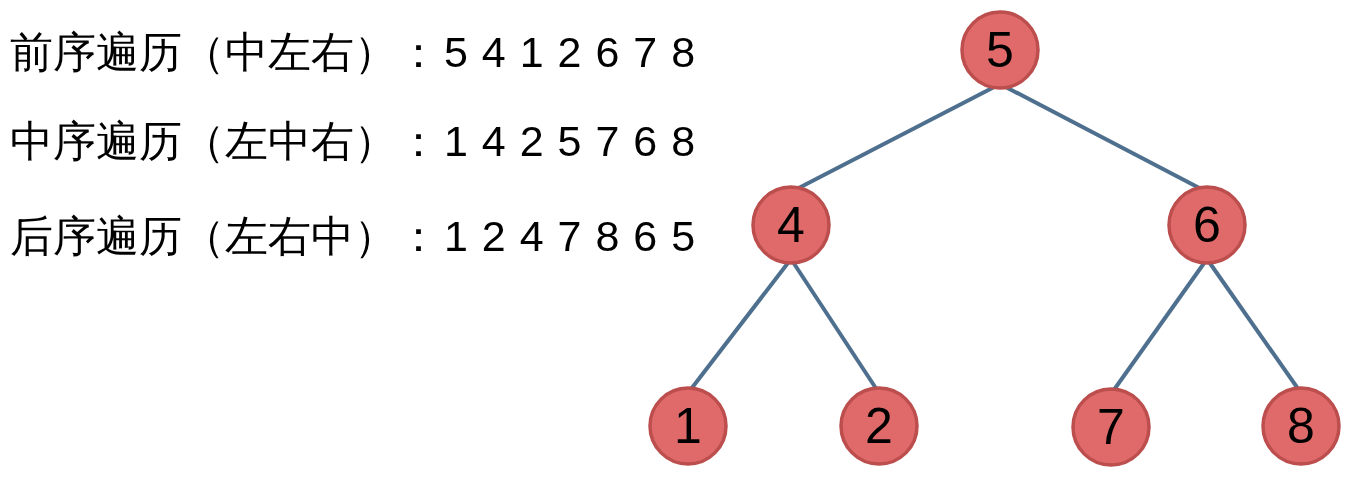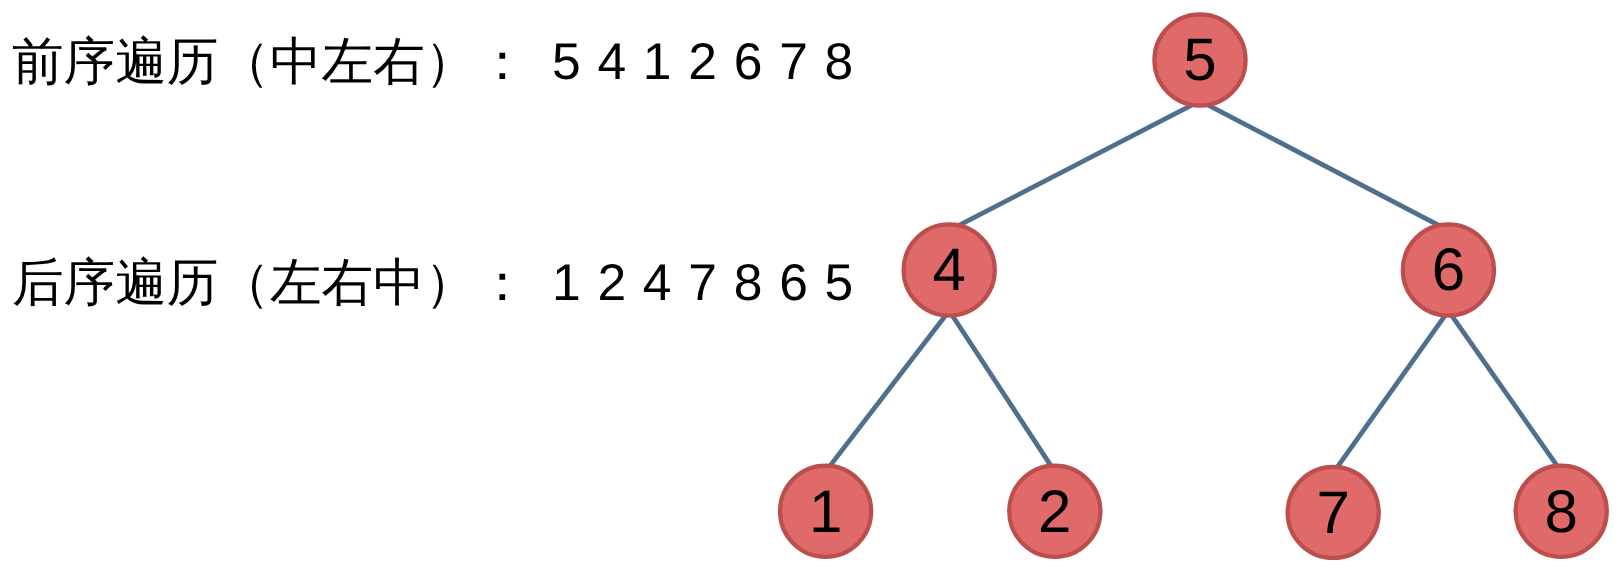--- a/index.html
+++ b/index.html
@@ -20,41 +20,44 @@
     left: 10px;
     white-space: nowrap;
     font-size: 43px;
     line-height: 46px;
     color: #000000;
   }
   .trav-row.row-0 { top: 29px; }
   .trav-row.row-1 { top: 118px; }
   .trav-row.row-2 { top: 213px; }
   .seq {
-    margin-left: 20px;
+    margin-left: 4px;
     letter-spacing: 1px;
   }
   #tree-layer {
     position: absolute;
     top: 0;
     left: 0;
   }
   #tree-layer text {
     font-family: "Liberation Sans", "DejaVu Sans", sans-serif;
   }
 </style>
 </head>
 <body>
 
 <div id="screen">
 
   <div class="trav-row row-0">
     <span>前序遍历（中左右）：</span><span class="seq">5 4 1 2 6 7 8</span>
   </div>
 
+  <div class="trav-row row-1">
+    <span>中序遍历（左中右）：</span><span class="seq">1 4 2 5 7 6 8</span>
+  </div>
 
   <div class="trav-row row-2">
     <span>后序遍历（左右中）：</span><span class="seq">1 2 4 7 8 6 5</span>
   </div>
 
   <svg id="tree-layer" width="1352" height="490" viewBox="0 0 1352 490">
       <line x1="1000" y1="84" x2="791" y2="192" stroke="#4e708e" stroke-width="4"></line>
       <line x1="1000" y1="84" x2="1207" y2="192" stroke="#4e708e" stroke-width="4"></line>
       <line x1="791" y1="259" x2="688" y2="393" stroke="#4e708e" stroke-width="4"></line>
       <line x1="791" y1="259" x2="879" y2="393" stroke="#4e708e" stroke-width="4"></line>

